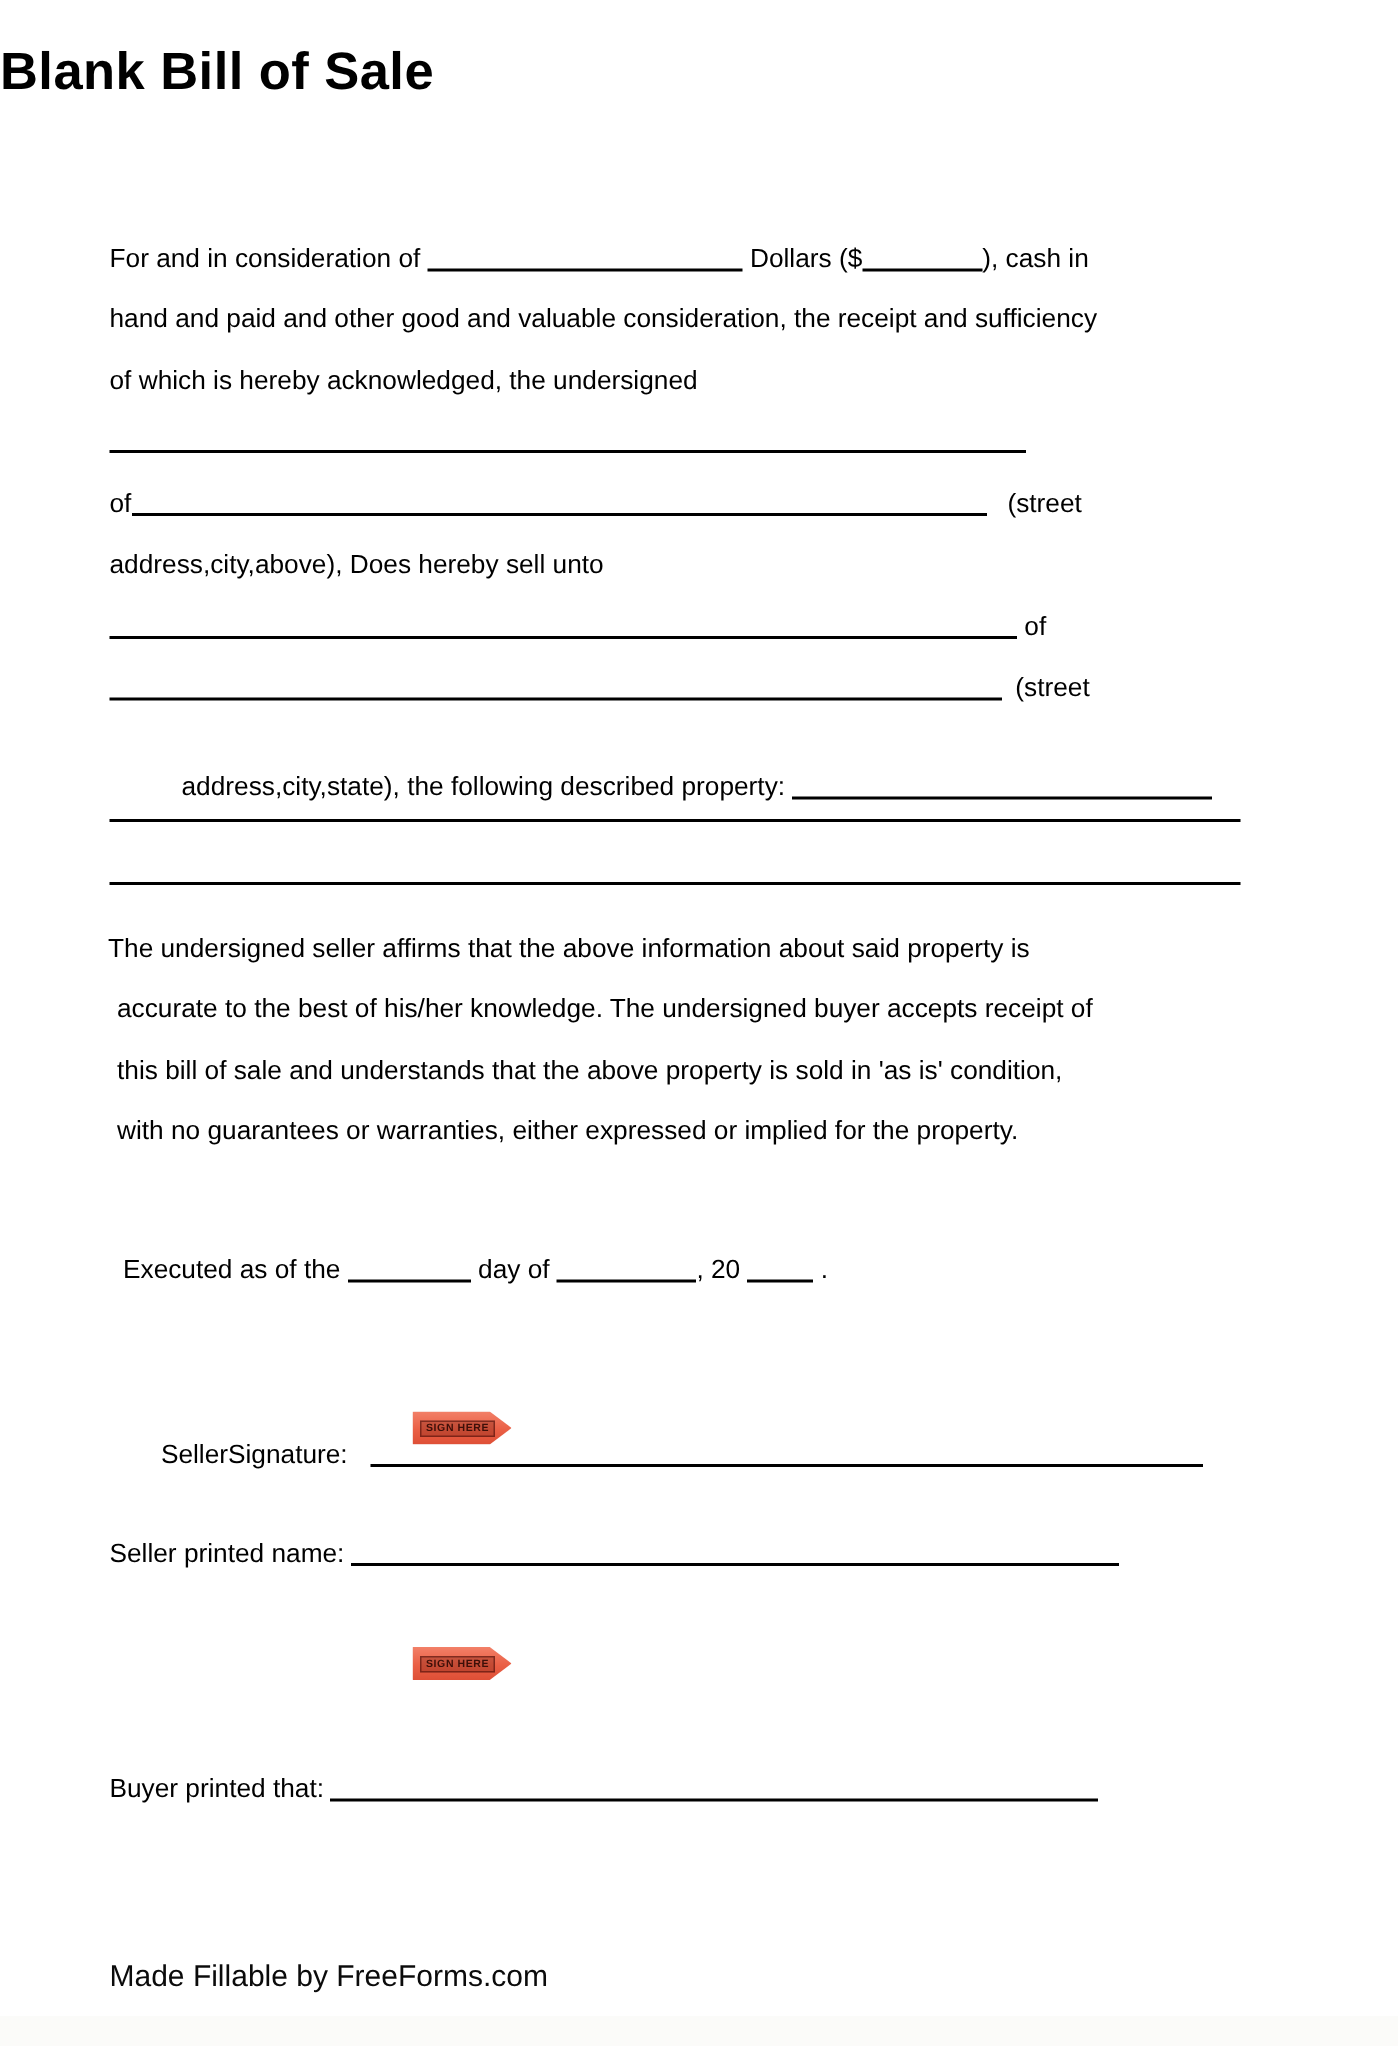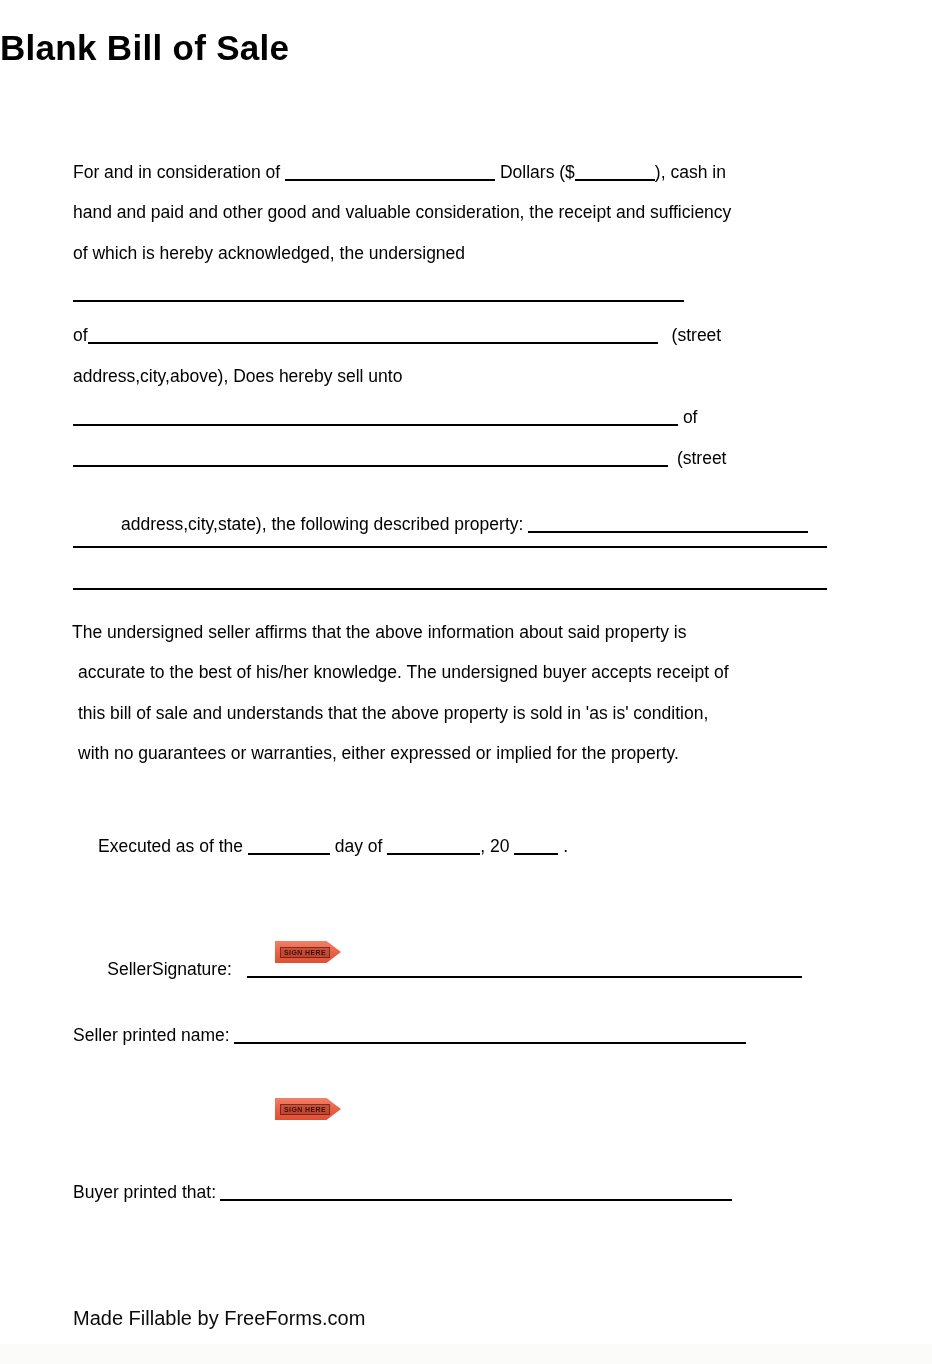--- a/index.html
+++ b/index.html
@@ -114,21 +114,21 @@
   <div class="line" style="left:78px;top:693px;">
     <span>this bill of sale and understands that the above property is sold in 'as is' condition,</span>
   </div>
   <div class="line" style="left:78px;top:652px;">
     <span>accurate to the best of his/her knowledge. The undersigned buyer accepts receipt of</span>
   </div>
   <div class="line" style="left:78px;top:733px;">
     <span>with no guarantees or warranties, either expressed or implied for the property.</span>
   </div>
 
-  <div class="line" style="left:82px;top:826px;margin-left:16px;">
+  <div class="line" style="left:82px;top:826px;">
     <span>Executed as of the</span>
     <span class="blank" style="width:82px;"></span>
     <span>day of</span>
     <span class="blank" style="width:93px;"></span><span>, 20</span>
     <span class="blank" style="width:44px;"></span>
     <span>.</span>
   </div>
 
   <div class="badge" style="left:275px;top:941px;">
     <span class="badge-label">SIGN HERE</span>

